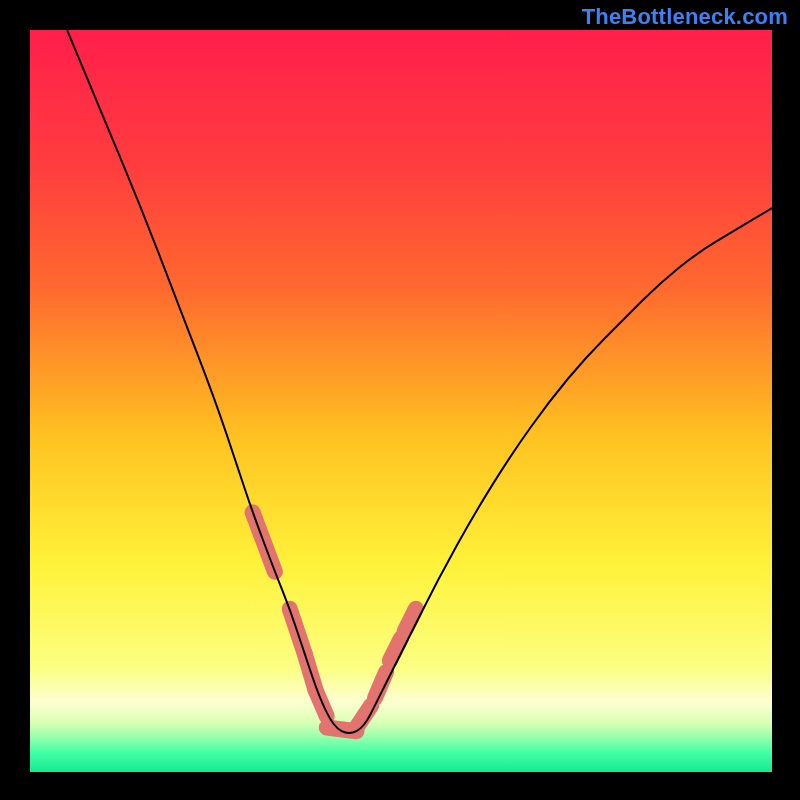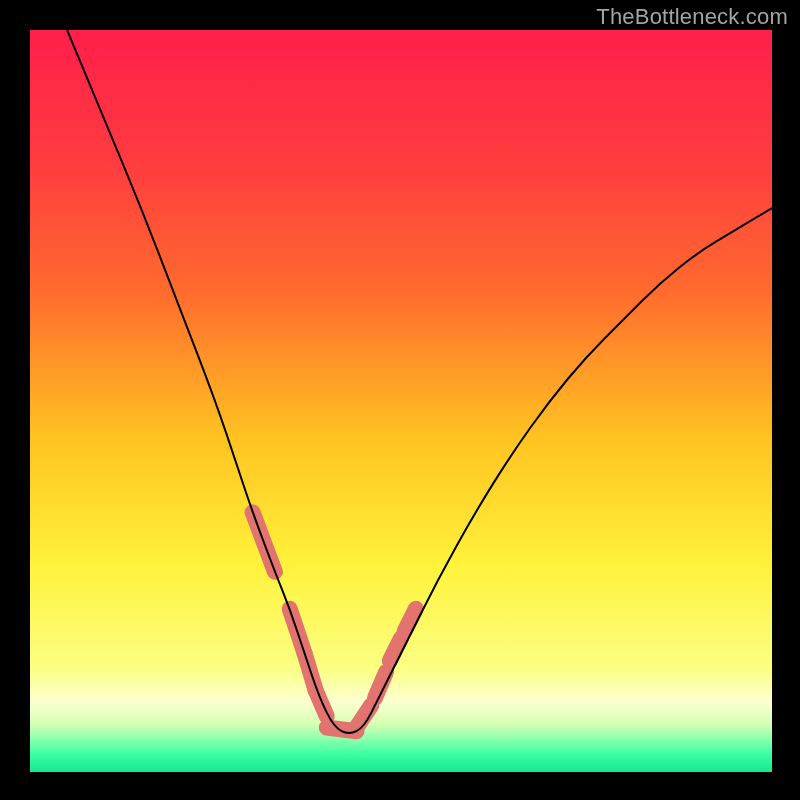--- a/index.html
+++ b/index.html
@@ -14,25 +14,25 @@
   .stage {
     position: relative;
     width: 800px;
     height: 800px;
     background: #000;
   }
   .watermark {
     position: absolute;
     top: 4px;
     right: 12px;
-    color: #a3a3a3;
+    color: #3b82f6;
     font-size: 22px;
     letter-spacing: 0.2px;
     z-index: 10;
-    font-weight: 400;
+    font-weight: 700;
   }
   svg {
     display: block;
   }
 </style>
 </head>
 <body>
 
 <div class="stage">
   <div class="watermark">TheBottleneck.com</div>

